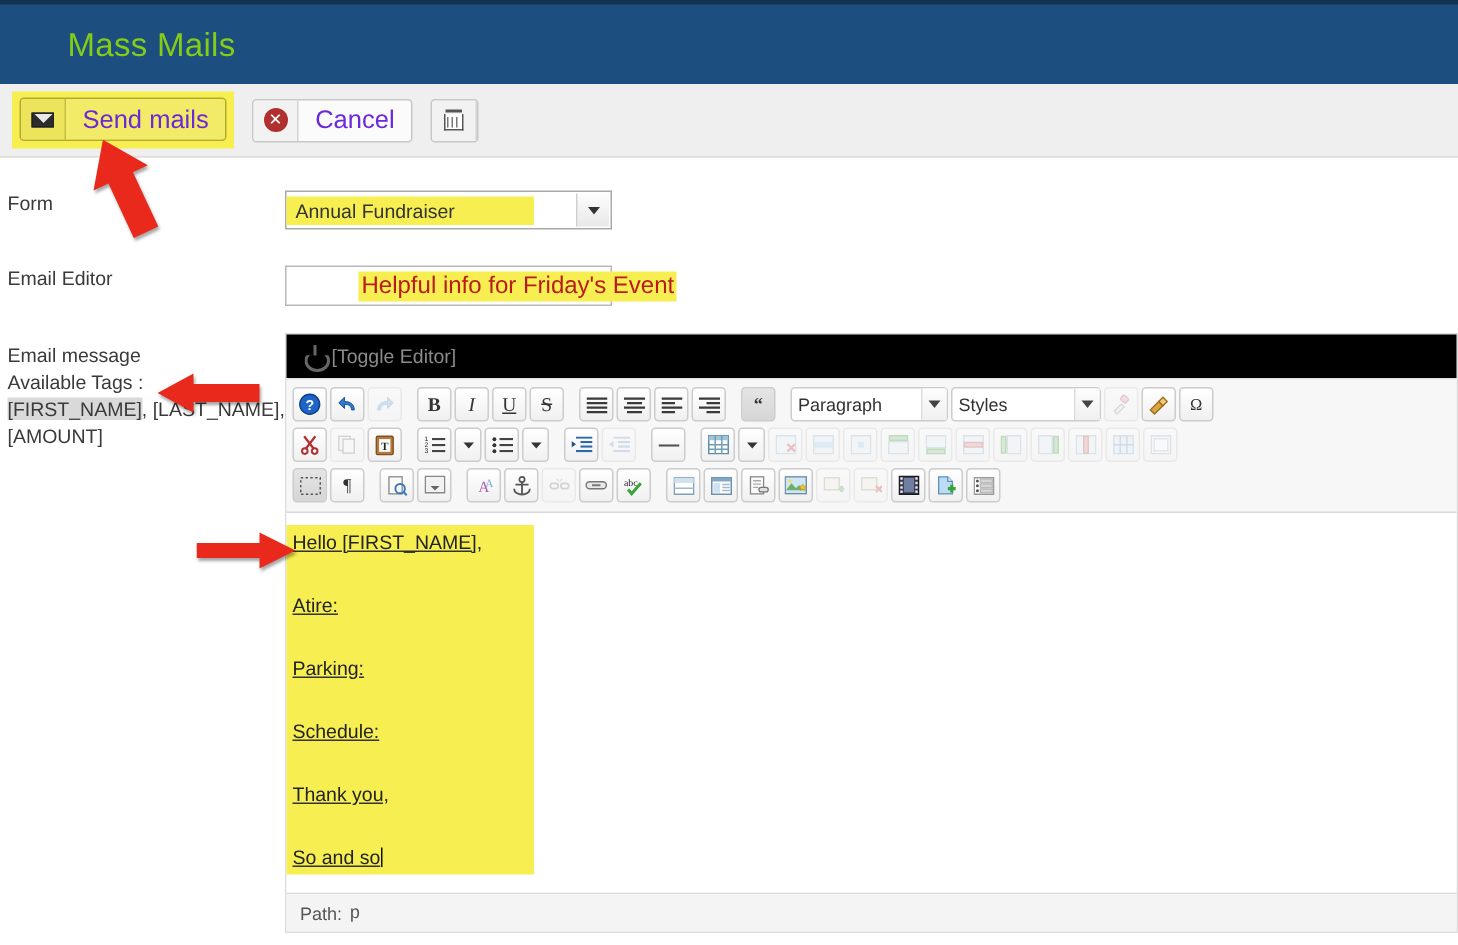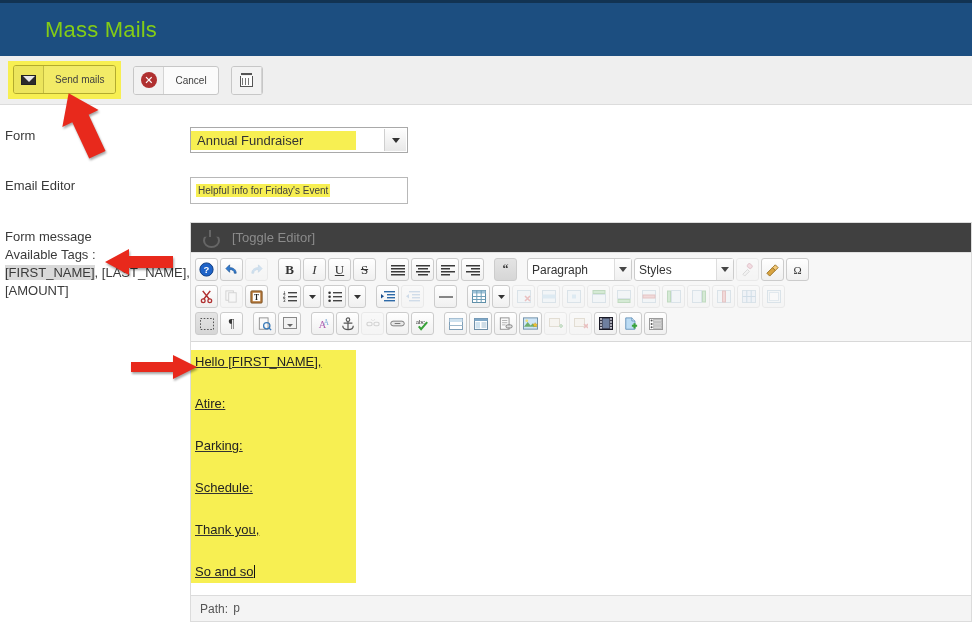--- a/index.html
+++ b/index.html
@@ -53,22 +53,22 @@
   .tb-btn .tb-ico {
     width:30px;
     display:flex; align-items:center; justify-content:center;
     border-right:1px solid #d4d4d4;
     background:#f2f2f2;
     font-size:12px;
   }
   .tb-btn .tb-lbl {
     display:flex; align-items:center;
     padding:0 11px;
-    font-size:10px;
-    color:#404040;
+    font-size:17px;
+    color:#6d28d9;
     white-space:nowrap;
   }
   #send-mails-wrap {
     background:#f7ef52;
     padding:4px 5px 5px 5px;
     display:inline-block;
   }
   #send-mails-button { border:1px solid #b3ab2e; background:#f2eb67; }
   #send-mails-button .tb-ico { background:#ece55c; border-right:1px solid #c4bd44; }
   #send-mails-button .tb-lbl { background:#f2eb67; }
@@ -152,23 +152,24 @@
 
   #subject-input {
     width:218px; height:27px;
     border:1px solid #b8b8b8;
     background:#fff;
     display:flex; align-items:center;
     padding-left:5px;
   }
   #subject-value {
     background:#f7ef52;
-    font-size:10px; color:#404040;
+    font-size:16px; color:#b91c1c;
     padding:1px 2px;
     white-space:nowrap;
+    margin-left:43px;
   }
 
   #row-message { margin-top:24px; display:flex; }
   #message-label-col {
     width:190px;
     padding-left:5px;
     font-size:13px;
     line-height:18px;
     color:#3a3a3a;
   }
@@ -180,22 +181,22 @@
     border:1px solid #dcdcdc;
     background:#f9f9f9;
     margin-top:-6px;
     min-height:400px;
     display:flex; flex-direction:column;
   }
   #toggle-editor-row {
     height:29px;
     display:flex; align-items:center;
     padding:0 12px;
-    gap:16px;
-    background:#404040;
+    gap:5px;
+    background:#000000;
   }
   #toggle-power-icon {
     width:13px; height:13px; position:relative;
     display:inline-block;
   }
   #toggle-power-icon:before {
     content:""; position:absolute; left:0; top:2px;
     width:13px; height:11px; border:2px solid #666;
     border-radius:50%;
     clip-path:polygon(0 25%,100% 25%,100% 100%,0 100%);
@@ -353,21 +354,21 @@
     <div class="frow-field">
       <div id="subject-input">
         <span id="subject-value">Helpful info for Friday's Event</span>
       </div>
     </div>
   </div>
 
   <div id="row-message">
 
     <div id="message-label-col">
-      <div>Form message</div>
+      <div>Email message</div>
       <div>Available Tags :</div>
       <div><span id="msg-tag-first">[FIRST_NAME]</span><span>, [LAST_NAME], [AMOUNT]</span></div>
     </div>
 
     <div id="editor-panel">
 
       <div id="toggle-editor-row">
         <span id="toggle-power-icon"></span>
         <span id="toggle-editor-label">[Toggle Editor]</span>
       </div>

